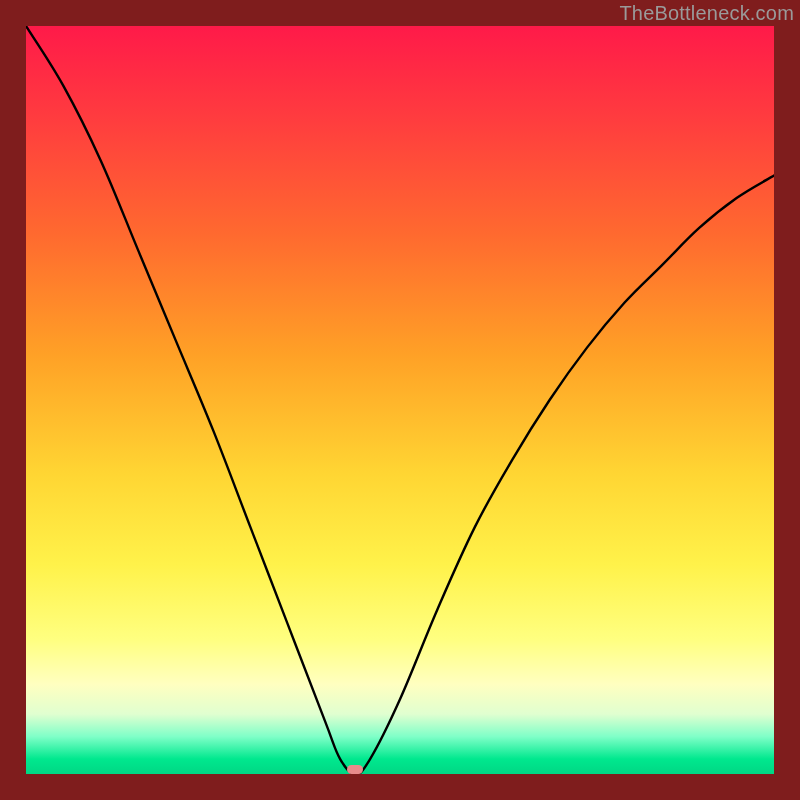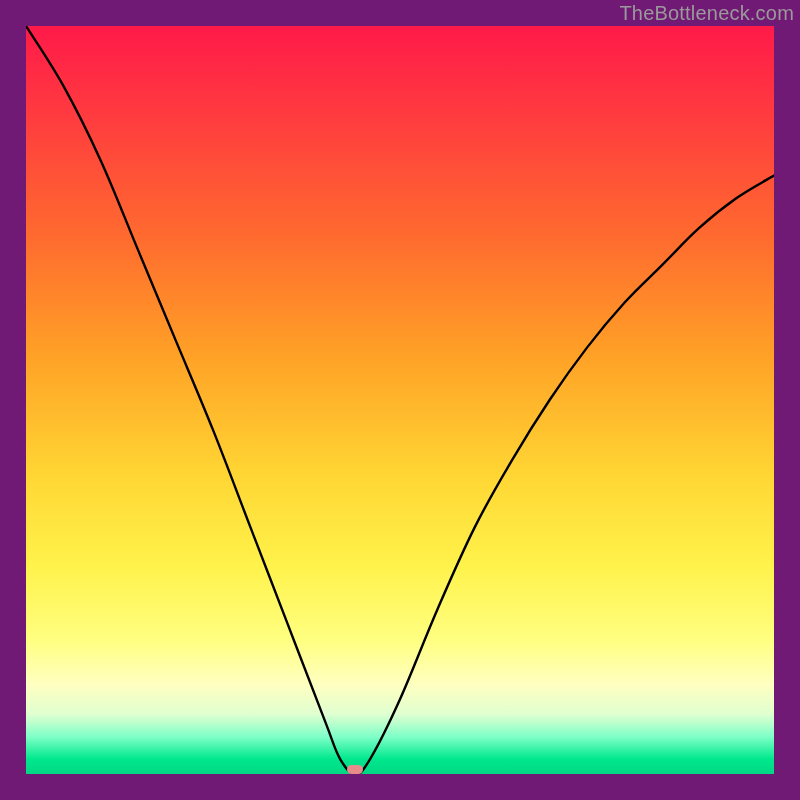--- a/index.html
+++ b/index.html
@@ -7,21 +7,21 @@
     padding: 0;
     width: 800px;
     height: 800px;
     overflow: hidden;
     background: #000;
     font-family: Arial, Helvetica, sans-serif;
   }
   .frame {
     position: absolute;
     inset: 0;
-    background: #701a75;
+    background: #7f1d1d;
   }
   .plot {
     position: absolute;
     left: 26px;
     top: 26px;
     width: 748px;
     height: 748px;
     background: linear-gradient(
       to bottom,
       #ff1a49 0%,

